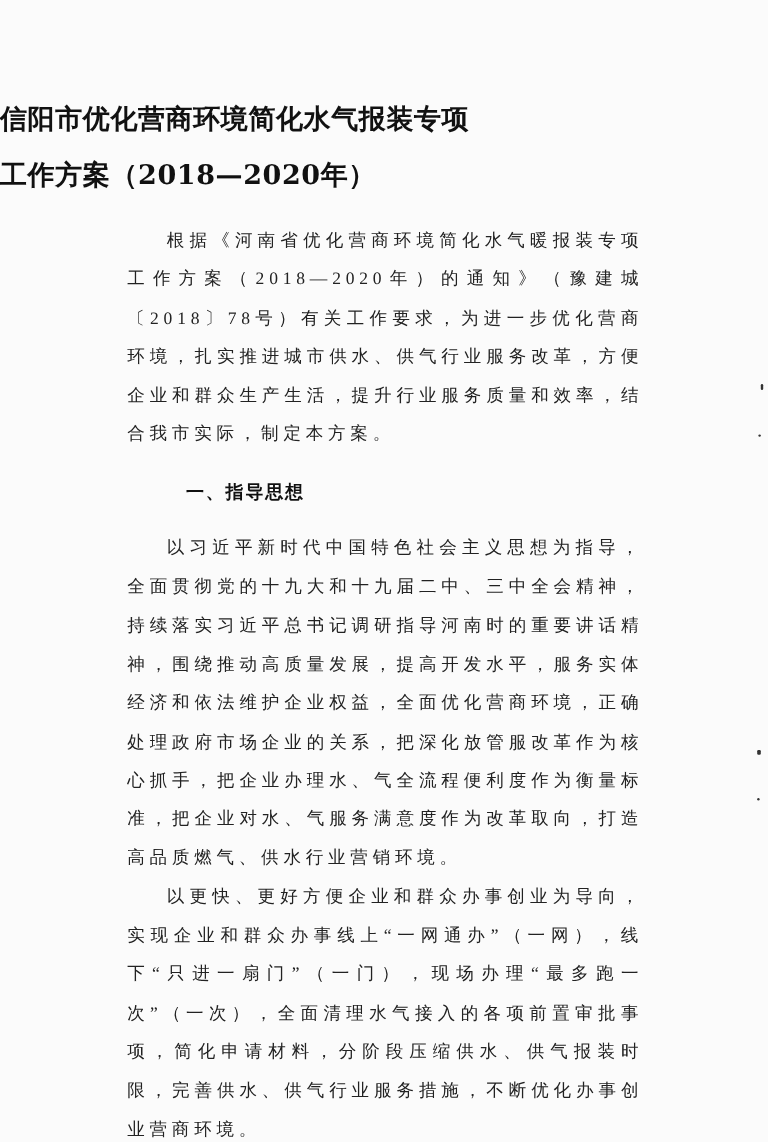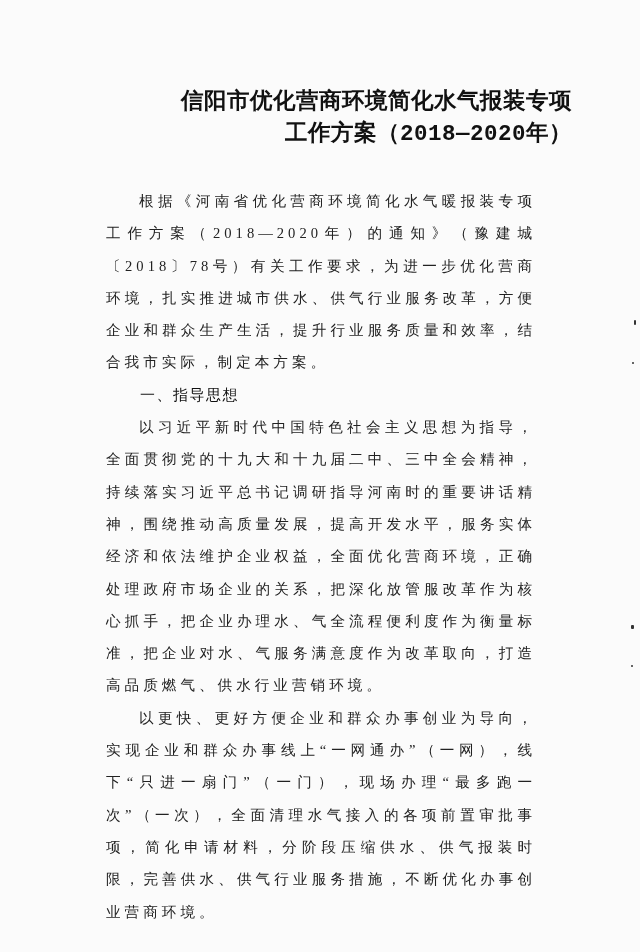--- a/index.html
+++ b/index.html
@@ -7,46 +7,46 @@
       width: 640px; height: 952px;
       background: #fbfbfb;
       position: relative;
       overflow: hidden;
       font-family: "DejaVu Serif", "Liberation Serif", serif;
       color: #1a1a1a;
     }
     .page { position: absolute; left: 0; top: 0; width: 640px; height: 952px; }
     .title {
       position: absolute; left: 0; width: 572px;
-      text-align: right;
+      text-align: left;
       font-family: "DejaVu Serif", "Liberation Serif", serif;
       font-weight: bold;
       font-size: 22.5px;
       letter-spacing: 0.5px;
       color: #111;
       line-height: 32px;
     }
     .title.t1 { top: 84px; }
-    .title.t2 { top: 118px; font-family: Liberation Mono, monospace; }
+    .title.t2 { top: 130px; }
     .body {
       position: absolute; left: 106px; width: 430px;
       font-family: "DejaVu Sans", "Liberation Sans", sans-serif;
       font-size: 14.6px;
       line-height: 32.3px;
       letter-spacing: 4.0px;
       color: #222;
       text-align: justify;
       text-align-last: left;
     }
     .para { margin: 0; text-indent: 33px; font-family: Liberation Serif, serif; }
     .heading {
-      margin: 0;
+      margin: 15px;
       padding-left: 34px;
       font-family: "DejaVu Sans", "Liberation Sans", sans-serif;
-      font-weight: normal;
+      font-weight: bold;
       font-size: 15px;
       letter-spacing: 1.5px;
       color: #111;
     }
     .mark {
       position: absolute; background: #333; border-radius: 1px;
     }
   </style>
 </head>
 <body>

